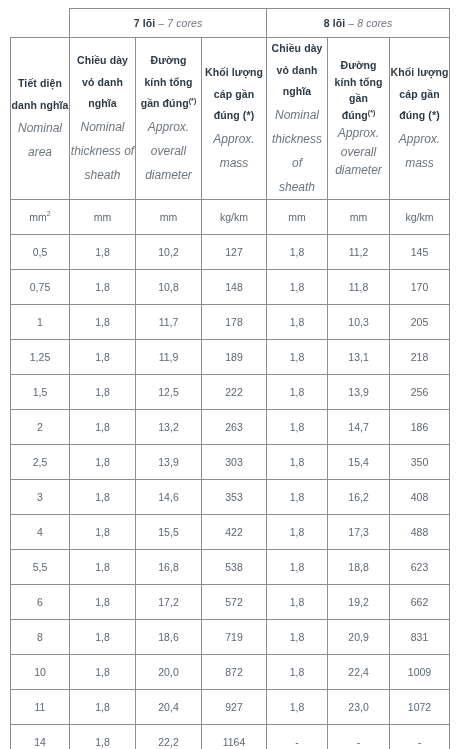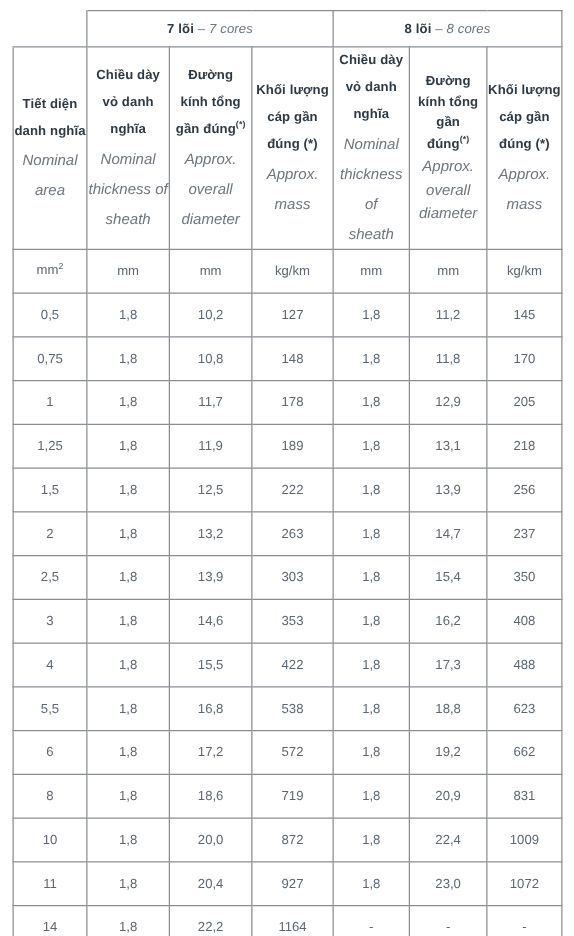--- a/index.html
+++ b/index.html
@@ -210,21 +210,21 @@
           <td>1,8</td>
           <td>11,8</td>
           <td>170</td>
         </tr>
         <tr class="datarow">
           <td>1</td>
           <td>1,8</td>
           <td>11,7</td>
           <td>178</td>
           <td>1,8</td>
-          <td>12,9</td>
+          <td>10,3</td>
           <td>205</td>
         </tr>
         <tr class="datarow">
           <td>1,25</td>
           <td>1,8</td>
           <td>11,9</td>
           <td>189</td>
           <td>1,8</td>
           <td>13,1</td>
           <td>218</td>
@@ -238,21 +238,21 @@
           <td>13,9</td>
           <td>256</td>
         </tr>
         <tr class="datarow">
           <td>2</td>
           <td>1,8</td>
           <td>13,2</td>
           <td>263</td>
           <td>1,8</td>
           <td>14,7</td>
-          <td>237</td>
+          <td>186</td>
         </tr>
         <tr class="datarow">
           <td>2,5</td>
           <td>1,8</td>
           <td>13,9</td>
           <td>303</td>
           <td>1,8</td>
           <td>15,4</td>
           <td>350</td>
         </tr>

